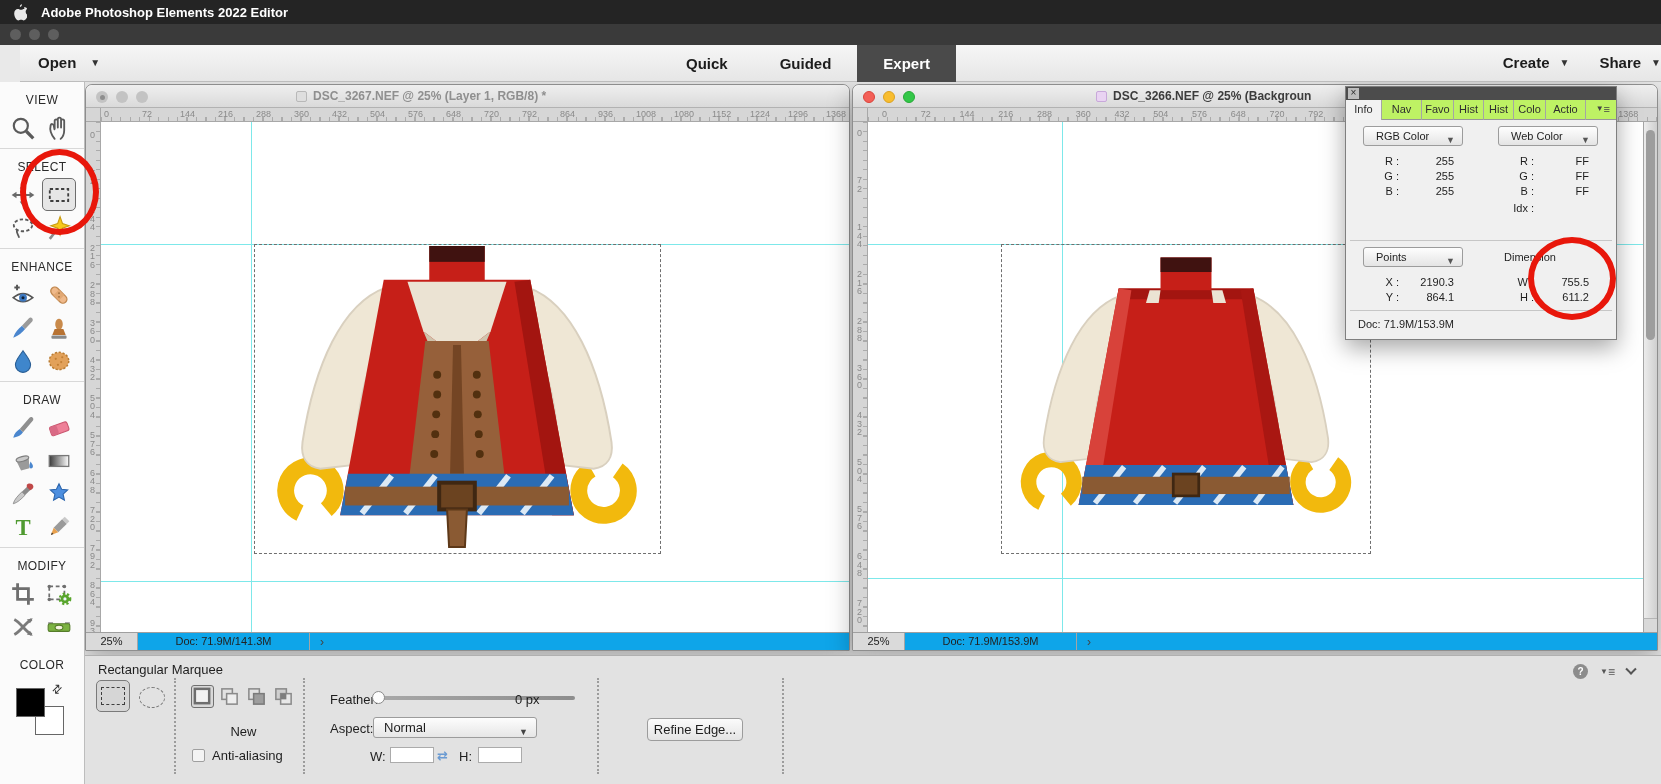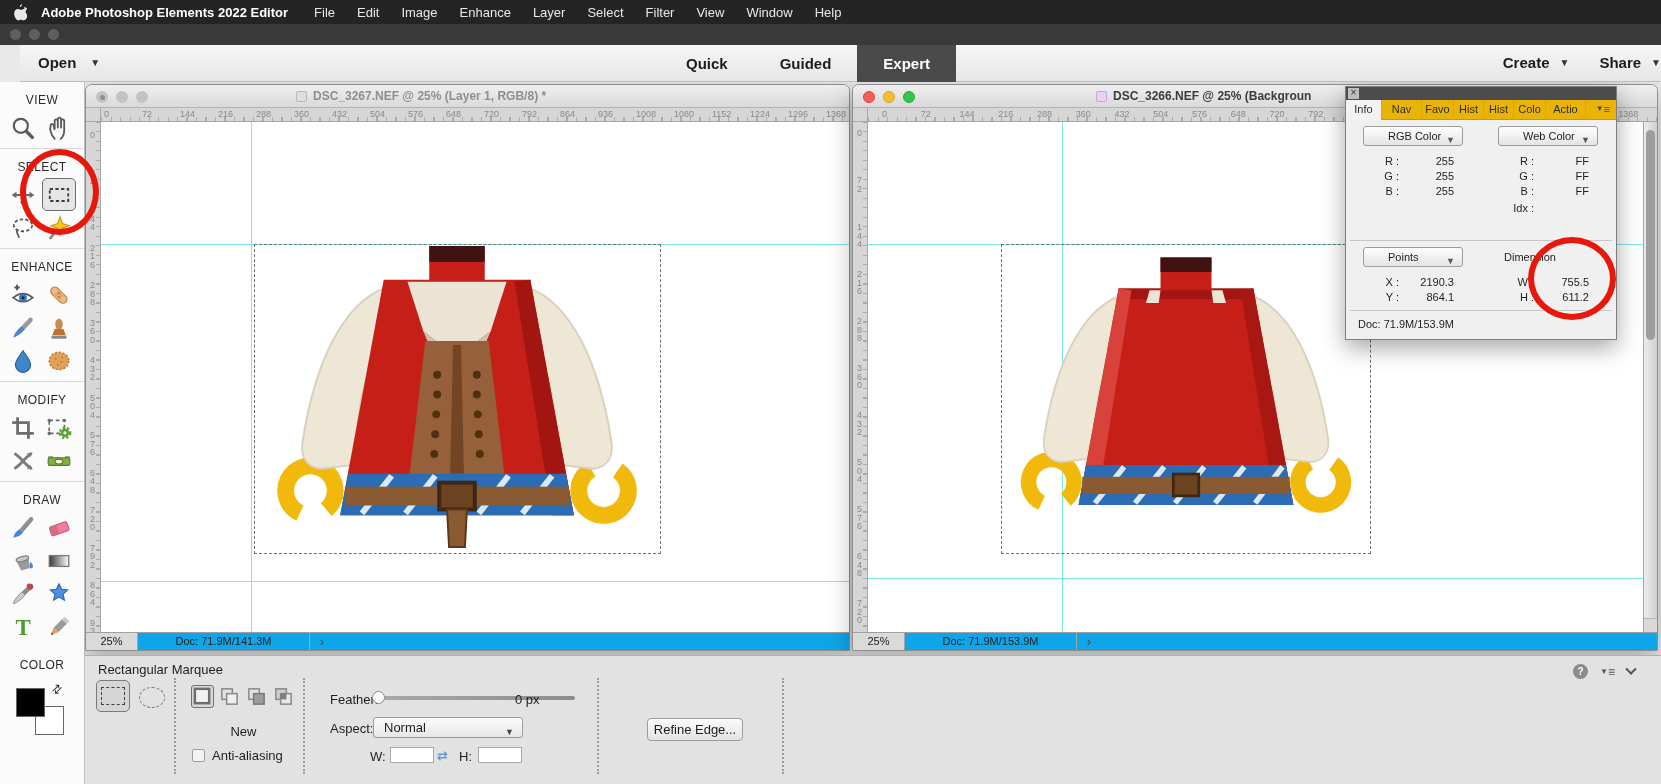--- a/index.html
+++ b/index.html
@@ -5,21 +5,21 @@
   * { margin:0; padding:0; box-sizing:border-box; }
   html,body { background:#555; }
   .screen {
     position:relative; width:1661px; height:784px; overflow:hidden;
     font-family:"Liberation Sans","DejaVu Sans",sans-serif;
     background:#e9e9e9;
   }
   
   .menubar{position:absolute;left:0;top:0;width:100%;height:24px;background:#242424;display:flex;align-items:center;color:#e8e8e8;font-size:13px;z-index:60;}
   .apple{margin:0 14px 0 12px;display:flex;align-items:center;}
-  .app-name{font-weight:bold;color:#fff;margin-right:15px;}
+  .app-name{font-weight:bold;color:#fff;margin-right:8px;}
   .menu-item{padding:0 11px;cursor:default;}
   
   .titlestrip{position:absolute;left:0;top:24px;width:100%;height:21px;background:#3a3a3a;z-index:55;}
   .strip-lights{position:absolute;left:10px;top:5px;display:flex;gap:8px;}
   .strip-light{width:11px;height:11px;border-radius:50%;background:#5e5e5e;}
   
   .toolbar{position:absolute;left:0;top:45px;width:100%;height:37px;background:linear-gradient(#f6f6f6,#e6e6e6);border-bottom:1px solid #bdbdbd;z-index:54;margin-left:20px;}
   .open-btn{position:absolute;left:18px;top:9px;font-size:15px;font-weight:bold;color:#1c1c1c;display:flex;align-items:center;gap:14px;}
   .caret{font-size:10px;color:#333;}
   .mode-tabs{position:absolute;left:640px;top:0;height:37px;display:flex;align-items:center;}
@@ -69,26 +69,26 @@
   .sb-doc{width:172px;height:100%;line-height:17px;text-align:center;border-right:1px solid #a5a5a5;}
   .sb-chev{padding-left:10px;color:#444;font-size:12px;}
   .vguide{position:absolute;top:0;bottom:0;width:1px;background:#7de8ea;}
   .hguide{position:absolute;left:0;right:0;height:1px;background:#7de8ea;}
   .sel{position:absolute;border:1px dashed #6f6f6f;}
   .torso{position:absolute;}
   
   .info-panel{position:absolute;left:1345px;top:86px;width:272px;height:254px;background:#f0f0f0;border:1px solid #7f7f7f;box-shadow:0 8px 22px rgba(0,0,0,.35);z-index:40;}
   .ip-header{height:13px;background:#4c4c4c;position:relative;}
   .ip-close{position:absolute;left:2px;top:1px;width:11px;height:11px;background:#bdbdbd;color:#2e2e2e;font-size:10px;line-height:10px;text-align:center;}
-  .ip-tabs{height:20px;background:#eab308;border-bottom:1px solid #979797;display:flex;position:relative;}
+  .ip-tabs{height:20px;background:#bef264;border-bottom:1px solid #979797;display:flex;position:relative;}
   .ip-tab{font-size:11px;color:#2e2e2e;height:20px;line-height:19px;text-align:center;border-right:1px solid #a5a5a5;overflow:hidden;white-space:nowrap;}
   .ip-tab.active{background:#f2f2f2;}
   .ip-menu{position:absolute;right:6px;top:3px;font-size:11px;color:#444;}
   .ip-body{position:relative;height:219px;font-size:11px;color:#1e1e1e;}
-  .ip-dd{position:absolute;width:100px;height:20px;background:linear-gradient(#fefefe,#e4e4e4);border:1px solid #9c9c9c;border-radius:3px;line-height:18px;padding-left:24px;}
+  .ip-dd{position:absolute;width:100px;height:20px;background:linear-gradient(#fefefe,#e4e4e4);border:1px solid #9c9c9c;border-radius:3px;line-height:18px;padding-left:12px;}
   .ip-dd .caret{position:absolute;right:7px;top:4px;font-size:9px;color:#555;}
   .ip-col{position:absolute;}
   .ip-row{display:flex;height:15px;line-height:15px;}
   .ip-l{width:42px;text-align:right;padding-right:7px;}
   .ip-v{width:48px;text-align:right;}
   .ip-hr{position:absolute;left:4px;right:4px;height:1px;background:#c6c6c6;}
   .ip-text{position:absolute;}
   
   .options{position:absolute;left:85px;top:655px;width:1576px;height:129px;background:#e2e2e2;border-top:1px solid #b0b0b0;z-index:25;font-size:13px;color:#1e1e1e;}
   .opt-title{position:absolute;left:13px;top:6px;font-size:13px;}
@@ -127,32 +127,20 @@
 
 <div class="screen">
 
   <div class="menubar">
     <span class="apple">
       <svg width="15" height="17" viewBox="0 0 14 17">
           <path d="M9.4.3c.2 1.3-.8 2.6-2 2.7C7.2 1.7 8.2.4 9.4.3ZM11.8 5c-1.5 0-2.1.8-3.2.8S6.5 5 5.3 5C3.5 5 1.7 6.6 1.7 9.4c0 3.3 2.4 7 4.1 7 1 0 1.5-.6 2.8-.6s1.6.6 2.7.6c1.9 0 4-3.7 4.1-5.5-1.5-.6-2.2-1.7-2.2-3.2 0-1.3.7-2.3 1.6-2.9-.8-1.1-2.1-1.8-3-1.8Z" fill="#e8e8e8"></path>
         </svg>
     </span>
     <span class="app-name">Adobe Photoshop Elements 2022 Editor</span>
-    <span id="menu-items" style="display:flex;">
-        <span class="menu-item">File</span>
-        <span class="menu-item">Edit</span>
-        <span class="menu-item">Image</span>
-        <span class="menu-item">Enhance</span>
-        <span class="menu-item">Layer</span>
-        <span class="menu-item">Select</span>
-        <span class="menu-item">Filter</span>
-        <span class="menu-item">View</span>
-        <span class="menu-item">Window</span>
-        <span class="menu-item">Help</span>
-      </span>
   </div>
 
   <div class="titlestrip">
     <div class="strip-lights">
       <span class="strip-light"></span>
       <span class="strip-light"></span>
       <span class="strip-light"></span>
     </div>
   </div>
 
@@ -267,20 +255,86 @@
                 <ellipse cx="12" cy="12" rx="9" ry="8" fill="#e2a15a" stroke="#b97c33" stroke-width="1.4" stroke-dasharray="2 1.6"></ellipse>
                 <circle cx="9" cy="10" r="1" fill="#c27f34"></circle>
                 <circle cx="14" cy="13" r="1" fill="#c27f34"></circle>
                 <circle cx="11" cy="15.5" r="1" fill="#c27f34"></circle>
                 <circle cx="15" cy="8.5" r="1" fill="#c27f34"></circle>
               </svg>
             </div>
           </div>
         </div>
         <div class="p-section">
+          <div class="p-label">DRAW</div>
+          <div class="p-grid">
+            <div class="tool">
+              <svg width="26" height="26" viewBox="0 0 24 24">
+                <path d="M3 21c1-4 3-6 6-8l3 3c-2 3-4 4-9 5Z" fill="#4a86ce"></path>
+                <path d="M9 13 18 2.5c1.8-2 4.8.8 3 2.8L12 16Z" fill="#8f8f8f"></path>
+              </svg>
+            </div>
+            <div class="tool">
+              <svg width="26" height="26" viewBox="0 0 24 24">
+                <g transform="rotate(-20 12 12)">
+                  <rect x="3.5" y="8.5" width="17" height="8.5" rx="2" fill="#ee8098" stroke="#c9566f" stroke-width="1"></rect>
+                  <rect x="3.5" y="8.5" width="7" height="8.5" rx="2" fill="#d96a85"></rect>
+                </g>
+              </svg>
+            </div>
+            <div class="tool">
+              <svg width="26" height="26" viewBox="0 0 24 24">
+                <g transform="rotate(-15 12 12)">
+                  <path d="M6 10h12l-2 10H8Z" fill="#9a9a9a"></path>
+                  <ellipse cx="12" cy="10" rx="6" ry="2.2" fill="#cscsc" style="fill:#c9c9c9" stroke="#7e7e7e" stroke-width="1"></ellipse>
+                </g>
+                <path d="M19 12.5c2 3 3 4.5 1.5 6-1.5 1.3-3.2-.4-2.5-3Z" fill="#4a86ce"></path>
+              </svg>
+            </div>
+            <div class="tool">
+              <svg width="26" height="26" viewBox="0 0 24 24">
+                <defs>
+                  <linearGradient id="grd1" x1="0" y1="0" x2="1" y2="0">
+                    <stop offset="0" stop-color="#3a3a3a"></stop>
+                    <stop offset="1" stop-color="#fdfdfd"></stop>
+                  </linearGradient>
+                </defs>
+                <rect x="3" y="7" width="18" height="10" fill="url(#grd1)" stroke="#777" stroke-width="1.2"></rect>
+              </svg>
+            </div>
+            <div class="tool">
+              <svg width="26" height="26" viewBox="0 0 24 24">
+                <path d="M3 21c1-4 4-7 8-11l3 3c-4 4-7 7-11 8Z" fill="#c9c9c9" stroke="#8a8a8a" stroke-width=".8"></path>
+                <path d="M11 10l5-5 3 3-5 5Z" fill="#8a8a8a"></path>
+                <path d="M15.5 3.5c1.5-2 5.5-1.5 6 1 .5 2-1.5 3.5-3 4l-3-3Z" fill="#c04848"></path>
+              </svg>
+            </div>
+            <div class="tool">
+              <svg width="26" height="26" viewBox="0 0 24 24">
+                <path d="M12 2.5l2.4 5.2 5.6.6-4.2 3.9 1.2 5.6-5-2.9-5 2.9 1.2-5.6L4 8.3l5.6-.6Z" fill="#4d8fe0" stroke="#2d66ad" stroke-width="1"></path>
+              </svg>
+            </div>
+            <div class="tool">
+              <svg width="26" height="26" viewBox="0 0 24 24">
+                <text x="12" y="19" text-anchor="middle" font-size="21" font-weight="bold" font-family="Liberation Serif,serif" fill="#4f9a30">T</text>
+              </svg>
+            </div>
+            <div class="tool">
+              <svg width="26" height="26" viewBox="0 0 24 24">
+                <g transform="rotate(45 12 12)">
+                  <rect x="9" y="1.5" width="6" height="3.5" fill="#c9c9c9"></rect>
+                  <rect x="9" y="5" width="6" height="11" fill="#9a9a9a"></rect>
+                  <path d="M9 16h6l-3 6.5Z" fill="#e8a04c"></path>
+                  <path d="M11 20.3h2L12 22.5Z" fill="#333"></path>
+                </g>
+              </svg>
+            </div>
+          </div>
+        </div>
+        <div class="p-section">
           <div class="p-label">MODIFY</div>
           <div class="p-grid">
             <div class="tool">
               <svg width="26" height="26" viewBox="0 0 24 24" fill="none" stroke="#6e6e6e" stroke-width="2.6">
                 <path d="M7 2v15h15"></path>
                 <path d="M2 7h15v15"></path>
               </svg>
             </div>
             <div class="tool">
               <svg width="26" height="26" viewBox="0 0 24 24">
@@ -299,86 +353,20 @@
                 <polygon points="21,20 15.5,19 18.5,15.5" fill="#7a7a7a"></polygon>
                 <polygon points="21,4 15.5,5 18.5,8.5" fill="#7a7a7a"></polygon>
               </svg>
             </div>
             <div class="tool">
               <svg width="26" height="26" viewBox="0 0 24 24">
                 <rect x="2" y="7.5" width="4.5" height="3" fill="#9a9a9a"></rect>
                 <rect x="17.5" y="7.5" width="4.5" height="3" fill="#9a9a9a"></rect>
                 <rect x="2" y="9" width="20" height="7" rx="1.5" fill="#7cb342" stroke="#557c2a" stroke-width="1"></rect>
                 <ellipse cx="12" cy="12.5" rx="3.6" ry="2.2" fill="#f5f5e0" stroke="#557c2a" stroke-width="1"></ellipse>
-              </svg>
-            </div>
-          </div>
-        </div>
-        <div class="p-section">
-          <div class="p-label">DRAW</div>
-          <div class="p-grid">
-            <div class="tool">
-              <svg width="26" height="26" viewBox="0 0 24 24">
-                <path d="M3 21c1-4 3-6 6-8l3 3c-2 3-4 4-9 5Z" fill="#4a86ce"></path>
-                <path d="M9 13 18 2.5c1.8-2 4.8.8 3 2.8L12 16Z" fill="#8f8f8f"></path>
-              </svg>
-            </div>
-            <div class="tool">
-              <svg width="26" height="26" viewBox="0 0 24 24">
-                <g transform="rotate(-20 12 12)">
-                  <rect x="3.5" y="8.5" width="17" height="8.5" rx="2" fill="#ee8098" stroke="#c9566f" stroke-width="1"></rect>
-                  <rect x="3.5" y="8.5" width="7" height="8.5" rx="2" fill="#d96a85"></rect>
-                </g>
-              </svg>
-            </div>
-            <div class="tool">
-              <svg width="26" height="26" viewBox="0 0 24 24">
-                <g transform="rotate(-15 12 12)">
-                  <path d="M6 10h12l-2 10H8Z" fill="#9a9a9a"></path>
-                  <ellipse cx="12" cy="10" rx="6" ry="2.2" fill="#cscsc" style="fill:#c9c9c9" stroke="#7e7e7e" stroke-width="1"></ellipse>
-                </g>
-                <path d="M19 12.5c2 3 3 4.5 1.5 6-1.5 1.3-3.2-.4-2.5-3Z" fill="#4a86ce"></path>
-              </svg>
-            </div>
-            <div class="tool">
-              <svg width="26" height="26" viewBox="0 0 24 24">
-                <defs>
-                  <linearGradient id="grd1" x1="0" y1="0" x2="1" y2="0">
-                    <stop offset="0" stop-color="#3a3a3a"></stop>
-                    <stop offset="1" stop-color="#fdfdfd"></stop>
-                  </linearGradient>
-                </defs>
-                <rect x="3" y="7" width="18" height="10" fill="url(#grd1)" stroke="#777" stroke-width="1.2"></rect>
-              </svg>
-            </div>
-            <div class="tool">
-              <svg width="26" height="26" viewBox="0 0 24 24">
-                <path d="M3 21c1-4 4-7 8-11l3 3c-4 4-7 7-11 8Z" fill="#c9c9c9" stroke="#8a8a8a" stroke-width=".8"></path>
-                <path d="M11 10l5-5 3 3-5 5Z" fill="#8a8a8a"></path>
-                <path d="M15.5 3.5c1.5-2 5.5-1.5 6 1 .5 2-1.5 3.5-3 4l-3-3Z" fill="#c04848"></path>
-              </svg>
-            </div>
-            <div class="tool">
-              <svg width="26" height="26" viewBox="0 0 24 24">
-                <path d="M12 2.5l2.4 5.2 5.6.6-4.2 3.9 1.2 5.6-5-2.9-5 2.9 1.2-5.6L4 8.3l5.6-.6Z" fill="#4d8fe0" stroke="#2d66ad" stroke-width="1"></path>
-              </svg>
-            </div>
-            <div class="tool">
-              <svg width="26" height="26" viewBox="0 0 24 24">
-                <text x="12" y="19" text-anchor="middle" font-size="21" font-weight="bold" font-family="Liberation Serif,serif" fill="#4f9a30">T</text>
-              </svg>
-            </div>
-            <div class="tool">
-              <svg width="26" height="26" viewBox="0 0 24 24">
-                <g transform="rotate(45 12 12)">
-                  <rect x="9" y="1.5" width="6" height="3.5" fill="#c9c9c9"></rect>
-                  <rect x="9" y="5" width="6" height="11" fill="#9a9a9a"></rect>
-                  <path d="M9 16h6l-3 6.5Z" fill="#e8a04c"></path>
-                  <path d="M11 20.3h2L12 22.5Z" fill="#333"></path>
-                </g>
               </svg>
             </div>
           </div>
         </div>
       </div>
     <div class="p-section">
       <div class="p-label">COLOR</div>
       <div class="color-swatches">
         <span class="swatch bg"></span>
         <span class="swatch fg"></span>
@@ -712,21 +700,21 @@
     <div class="aa-row">
       <span class="checkbox"></span>
       <span>Anti-aliasing</span>
     </div>
     <div class="opt-div" style="left:218px;"></div>
     <div class="opt-label" style="left:245px;top:36px;">Feather:</div>
     <div class="slider-knob"></div>
     <div class="slider-track"></div>
     <div class="opt-label" style="left:430px;top:36px;text-align:right;">0 px</div>
     <div class="opt-label" style="left:245px;top:65px;">Aspect:</div>
-    <div class="dd" style="left:288px;top:61px;width:150px;">
+    <div class="dd" style="left:288px;top:61px;width:164px;">
       <span>Normal</span>
       <span class="caret">▼</span>
     </div>
     <div class="opt-label" style="left:285px;top:93px;">W:</div>
     <div class="field" style="left:305px;top:91px;"></div>
     <div class="swap">⇄</div>
     <div class="opt-label" style="left:374px;top:93px;">H:</div>
     <div class="field" style="left:393px;top:91px;"></div>
     <div class="opt-div" style="left:512px;"></div>
     <div class="refine-btn">Refine Edge...</div>

